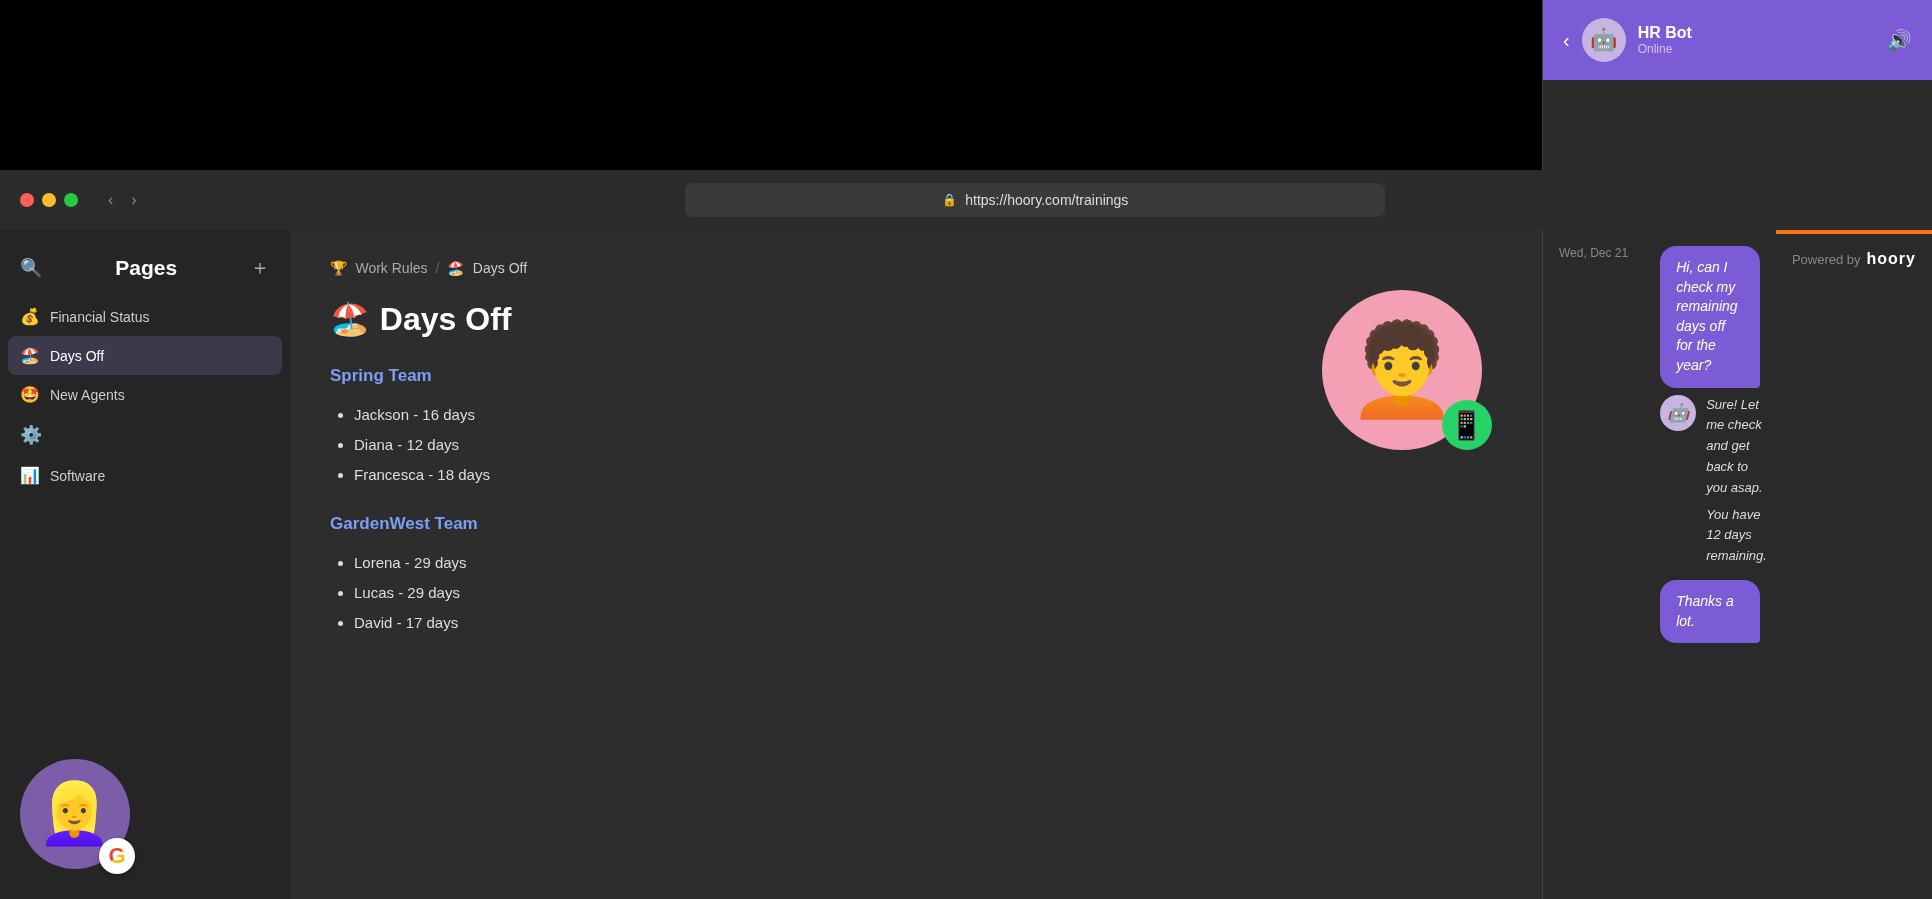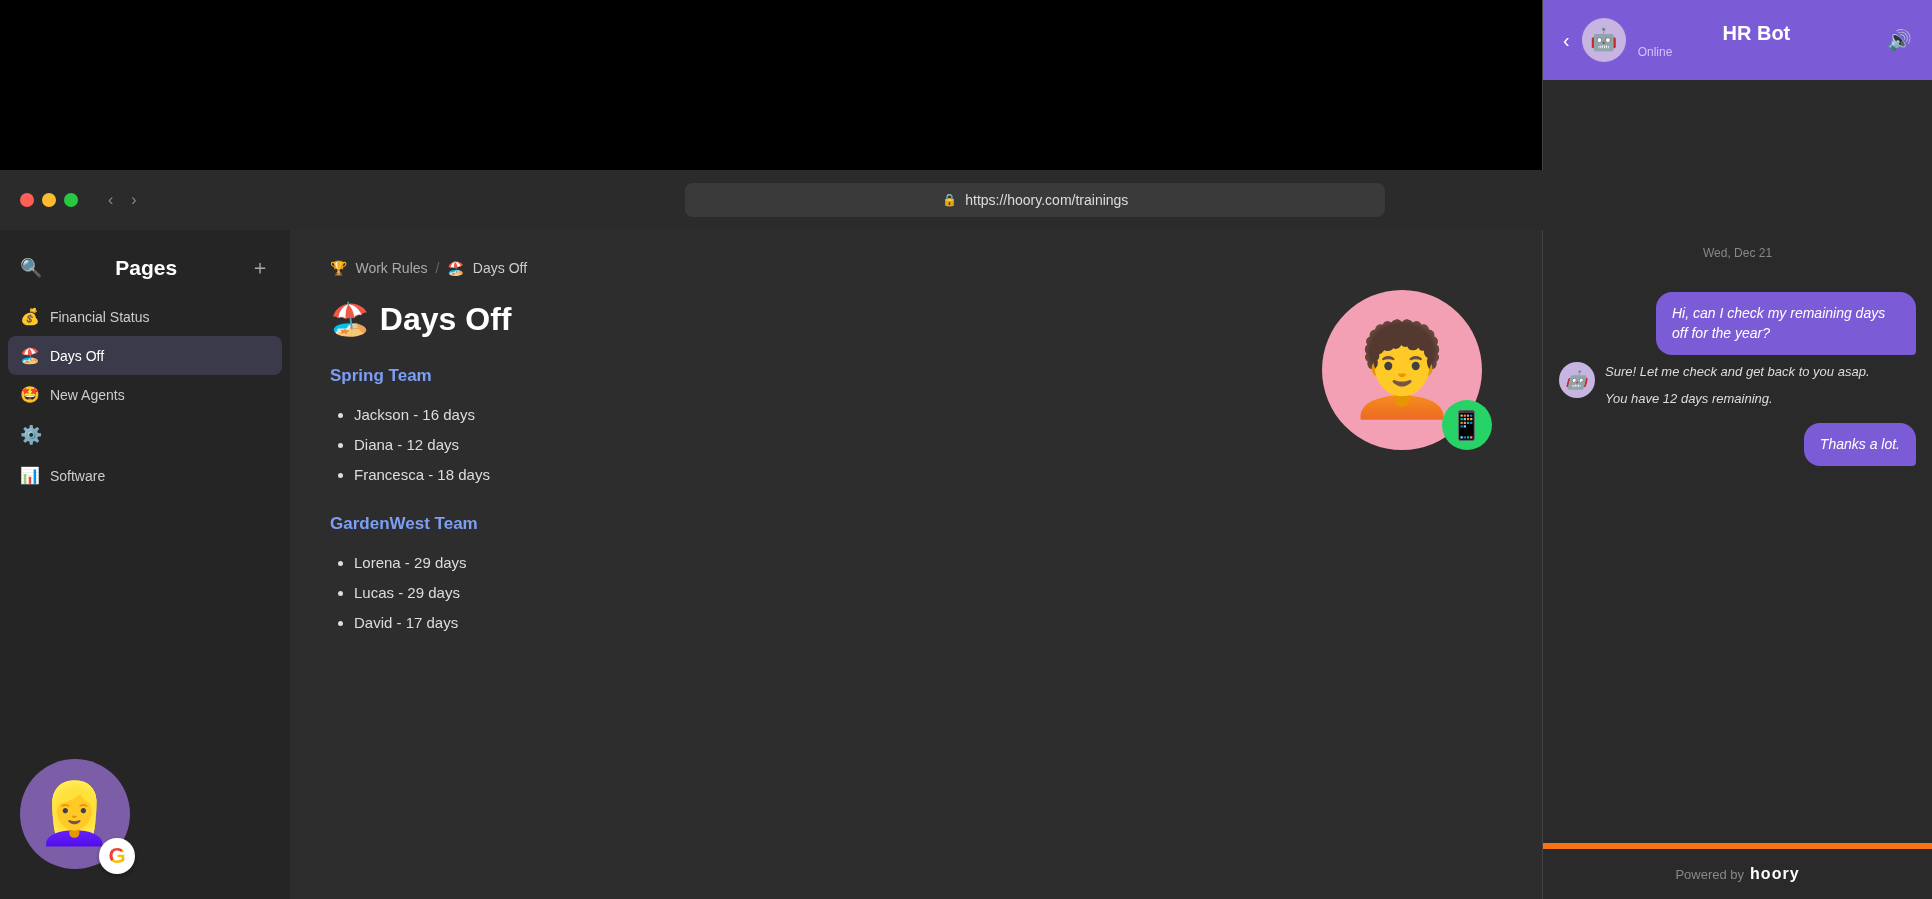--- a/index.html
+++ b/index.html
@@ -257,21 +257,21 @@
       align-items: center;
       justify-content: center;
       font-size: 28px;
     }
 
     
     .chat-panel {
       width: 390px;
       background: #2a2a2a;
       display: flex;
-      flex-direction: column;
+      flex-direction: row;
       flex-shrink: 0;
       border-left: 1px solid #444;
     }
 
     
     .chat-header {
       background: #7b5cd6;
       padding: 14px 20px;
       display: flex;
       align-items: center;
@@ -291,23 +291,22 @@
       display: flex;
       align-items: center;
       justify-content: center;
       font-size: 22px;
     }
     .chat-info {
       flex: 1;
     }
     .chat-name {
       color: #fff;
-      font-size: 20px;
+      font-size: 16px;
       font-weight: 600;
-      text-align: center;
     }
     .chat-status {
       color: #d4bfff;
       font-size: 12px;
     }
     .chat-volume-icon {
       color: #fff;
       font-size: 20px;
       cursor: pointer;
     }
@@ -360,21 +359,21 @@
       background: transparent;
       color: #ddd;
       font-size: 13px;
       line-height: 1.6;
       max-width: 280px;
     }
     .msg-bot p { margin-bottom: 6px; }
 
     
     .chat-footer {
-      border-top: 6px solid #f97316;
+      border-top: 4px solid #f97316;
       padding: 16px;
       text-align: center;
     }
     .powered-by {
       color: #888;
       font-size: 13px;
       display: flex;
       align-items: center;
       justify-content: center;
       gap: 6px;

